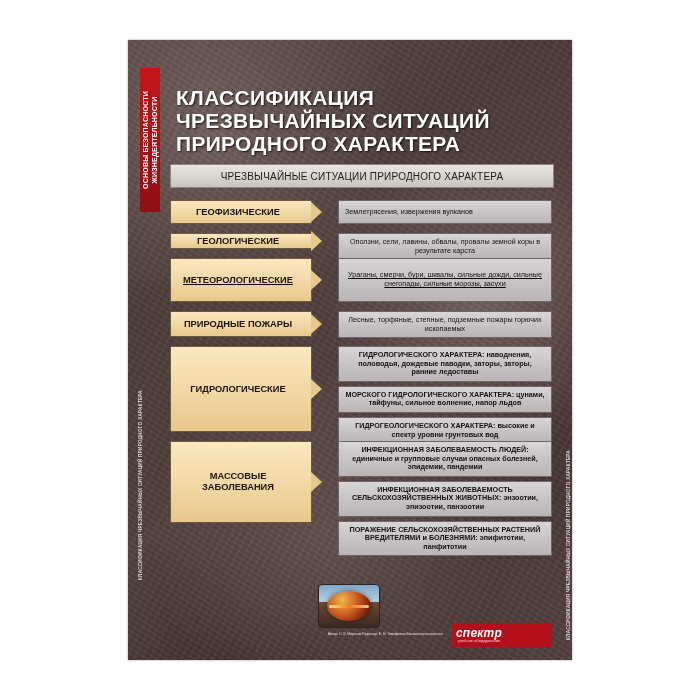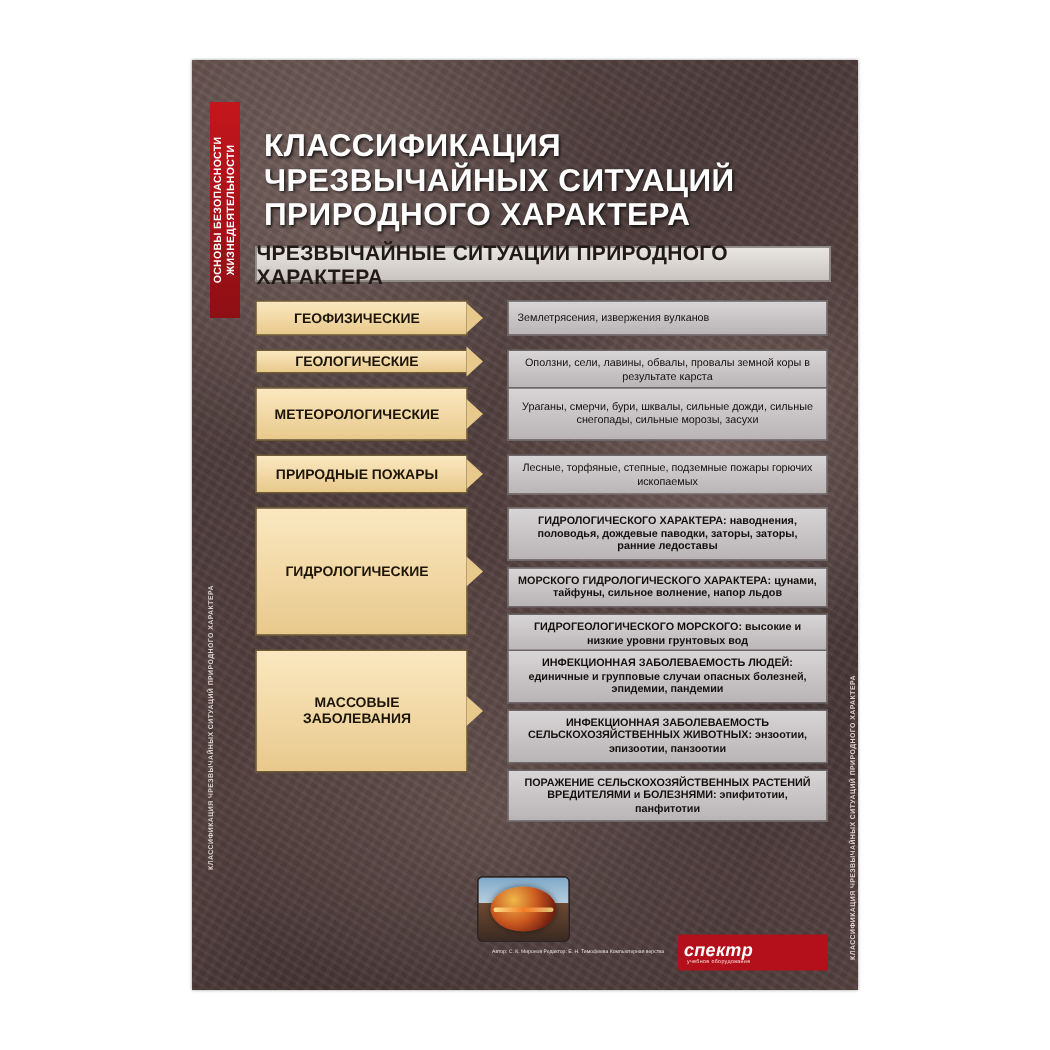--- a/index.html
+++ b/index.html
@@ -53,21 +53,21 @@
     position:absolute;left:48px;top:46px;width:376px;
     color:#ffffff;font-size:21px;font-weight:bold;line-height:23px;
     letter-spacing:.3px;text-shadow:1px 1px 2px rgba(0,0,0,.75);
   }
 
   .subtitle-bar{
     position:absolute;left:42px;top:124px;width:382px;height:22px;
     background:linear-gradient(180deg,#e9e6e2,#c9c4bf);
     border:1px solid #8e8883;
     display:flex;align-items:center;justify-content:center;
-    color:#221a17;font-size:14px;font-weight:bold;letter-spacing:.2px;
+    color:#221a17;font-size:10px;font-weight:normal;letter-spacing:.2px;
   }
 
   .rows{position:absolute;left:42px;top:160px;width:382px;}
   .row{display:flex;align-items:stretch;margin-bottom:9px;}
 
   .cat{
     position:relative;width:142px;flex:0 0 142px;
     background:linear-gradient(180deg,#fbe8c0,#e8c98c);
     border:1px solid #6d5a36;
     display:flex;align-items:center;justify-content:center;
@@ -157,21 +157,21 @@
     <div class="row" style="height:16px;">
       <div class="cat">
         <span>ГЕОЛОГИЧЕСКИЕ</span>
       </div>
       <div class="gap"></div>
       <div class="descs">
         <div class="desc norm">Оползни, сели, лавины, обвалы, провалы земной коры в результате карста</div>
       </div>
     </div>
 
-    <div class="row" style="height:36px;">
+    <div class="row" style="height:44px;text-decoration:underline;">
       <div class="cat">
         <span>МЕТЕОРОЛОГИЧЕСКИЕ</span>
       </div>
       <div class="gap"></div>
       <div class="descs">
         <div class="desc norm">Ураганы, смерчи, бури, шквалы, сильные дожди, сильные снегопады, сильные морозы, засухи</div>
       </div>
     </div>
 
     <div class="row" style="height:26px;">
@@ -185,21 +185,21 @@
     </div>
 
     <div class="row" style="height:86px;">
       <div class="cat">
         <span>ГИДРОЛОГИЧЕСКИЕ</span>
       </div>
       <div class="gap"></div>
       <div class="descs">
         <div class="desc">ГИДРОЛОГИЧЕСКОГО ХАРАКТЕРА: наводнения, половодья, дождевые паводки, заторы, заторы, ранние ледоставы</div>
         <div class="desc">МОРСКОГО ГИДРОЛОГИЧЕСКОГО ХАРАКТЕРА: цунами, тайфуны, сильное волнение, напор льдов</div>
-        <div class="desc">ГИДРОГЕОЛОГИЧЕСКОГО МОРСКОГО: высокие и низкие уровни грунтовых вод</div>
+        <div class="desc">ГИДРОГЕОЛОГИЧЕСКОГО ХАРАКТЕРА: высокие и спектр уровни грунтовых вод</div>
       </div>
     </div>
 
     <div class="row" style="height:82px;">
       <div class="cat">
         <span>МАССОВЫЕ ЗАБОЛЕВАНИЯ</span>
       </div>
       <div class="gap"></div>
       <div class="descs">
         <div class="desc">ИНФЕКЦИОННАЯ ЗАБОЛЕВАЕМОСТЬ ЛЮДЕЙ: единичные и групповые случаи опасных болезней, эпидемии, пандемии</div>

